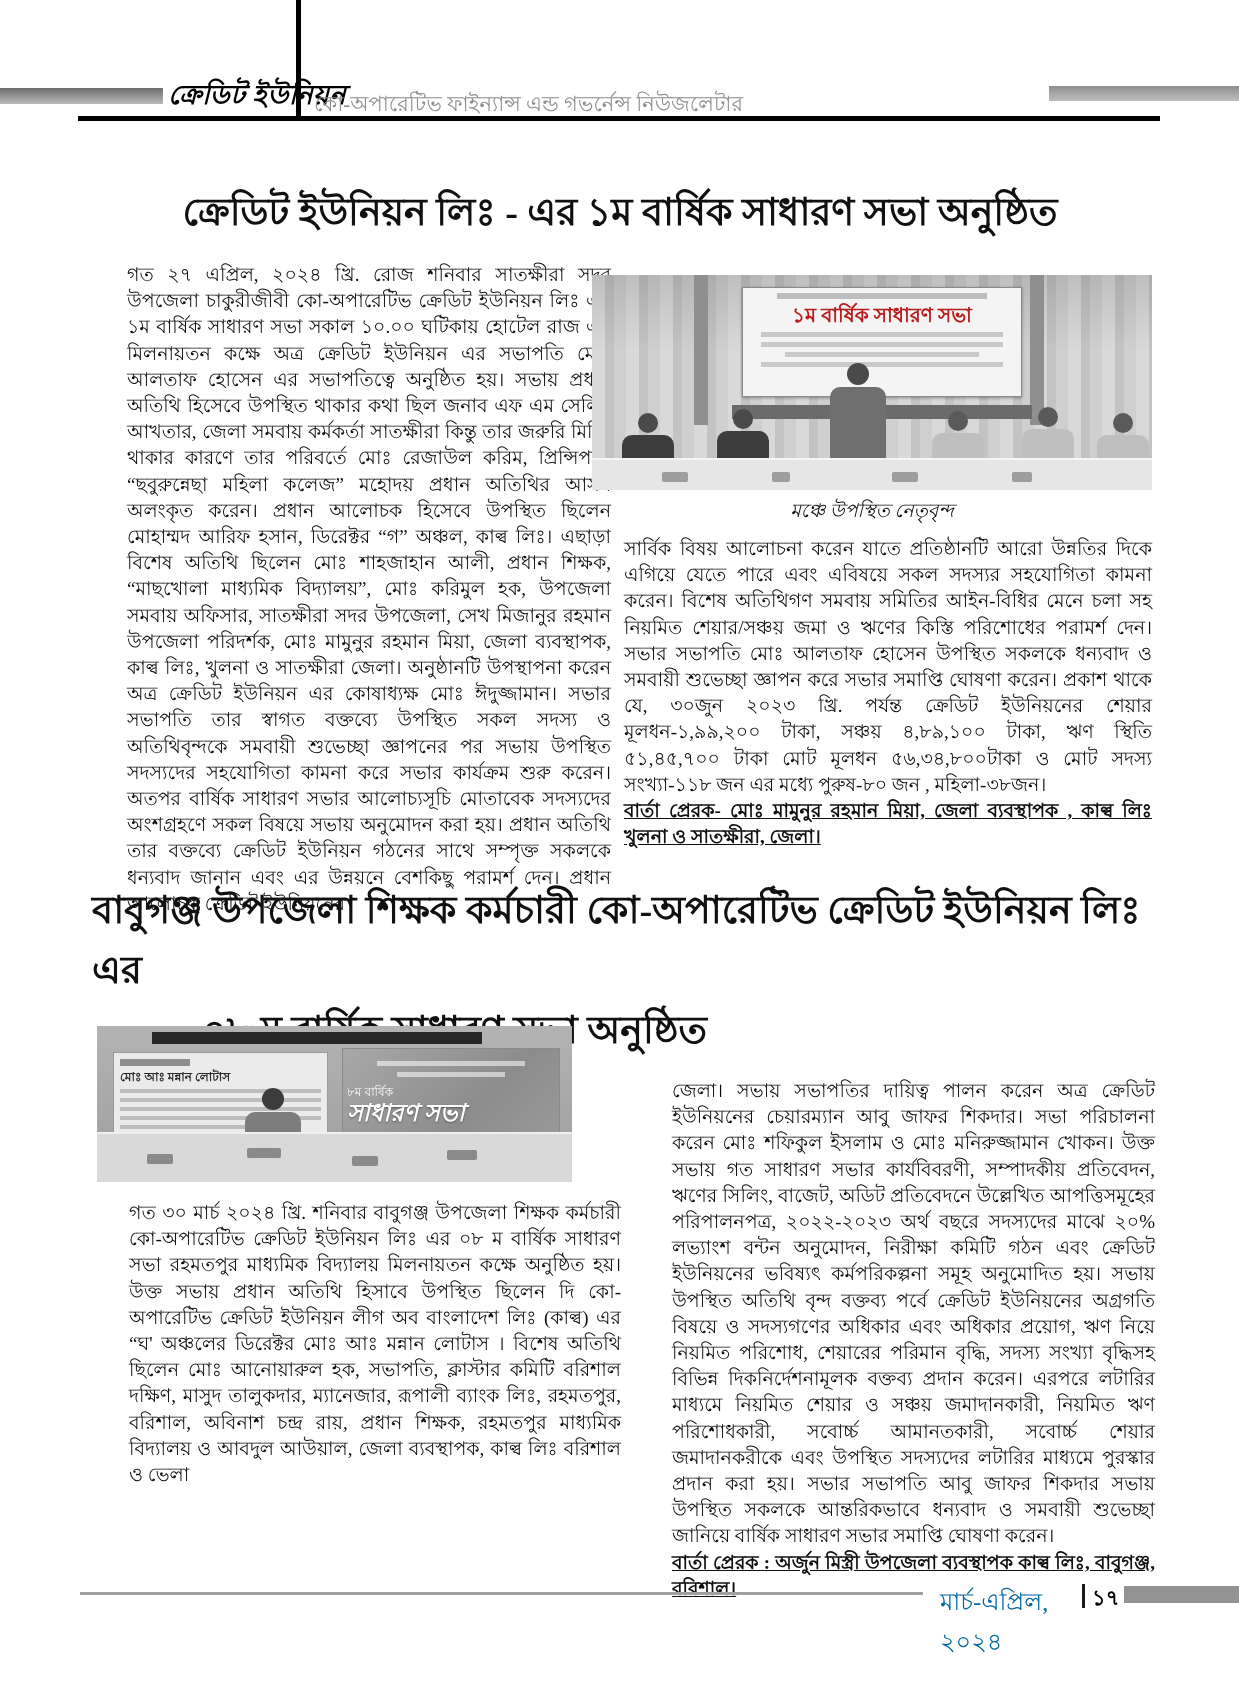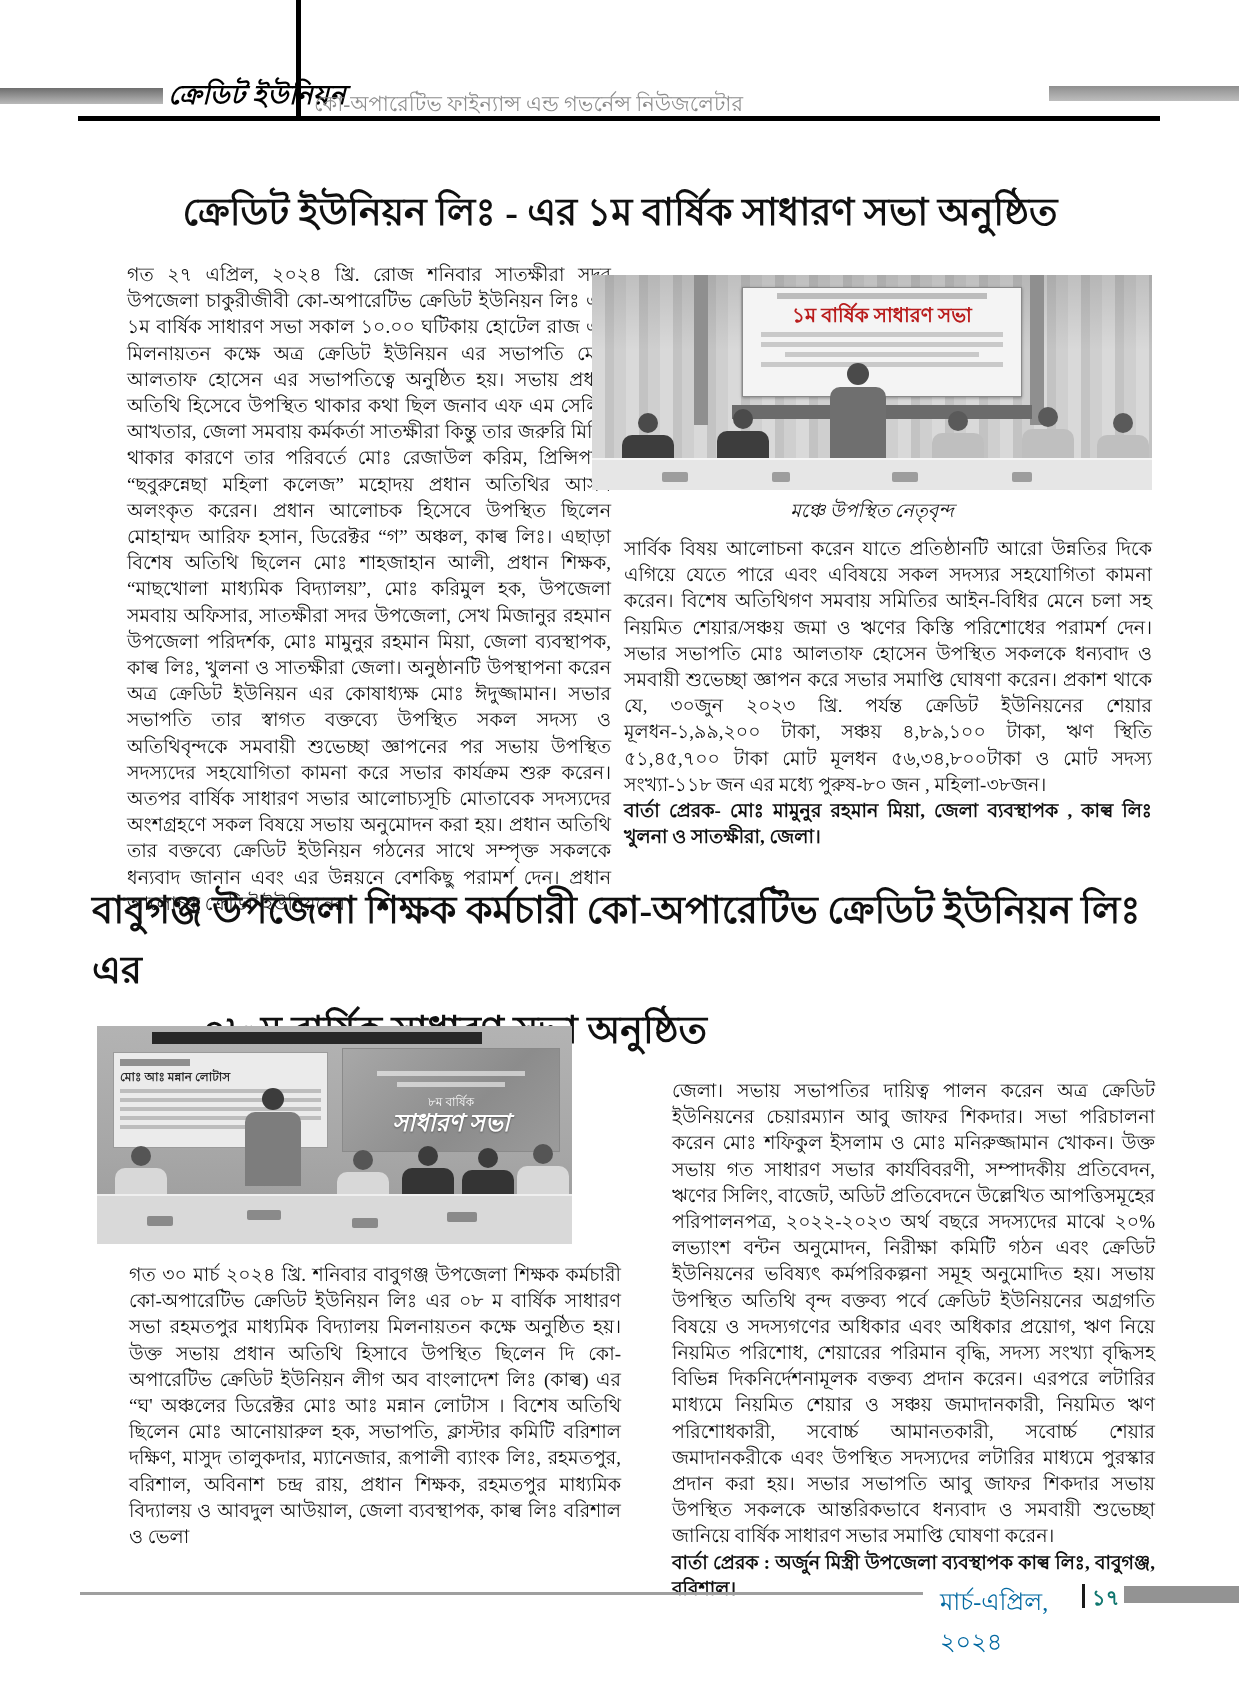--- a/index.html
+++ b/index.html
@@ -26,21 +26,21 @@
   .a2-title{position:absolute;top:880px;left:92px;width:1070px;
     font-weight:bold;font-size:38px;line-height:60px;}
   .a2-title .t2-line2{padding-left:110px;display:block;}
 
   
   .bodytext{font-size:19px;line-height:26.2px;text-align:justify;margin-left:32px;}
   .a1-left{position:absolute;top:262px;left:95px;width:484px;}
   .a1-right{position:absolute;top:275px;left:592px;width:560px;}
   .a2-left{position:absolute;top:1026px;left:97px;width:524px;}
   .a2-right{position:absolute;top:1078px;left:640px;width:515px;}
-  .sender{font-weight:bold;}
+  .sender{font-weight:bold;text-decoration:underline;}
   .caption{text-align:center;font-style:italic;font-size:19px;margin:6px 0 8px;}
 
   
   .photo1{position:relative;width:560px;height:215px;overflow:hidden;
     background:
       linear-gradient(180deg, rgba(0,0,0,.12), rgba(0,0,0,0) 35%),
       repeating-linear-gradient(90deg,#d9d9d9 0 13px,#c3c3c3 13px 22px,#cfcfcf 22px 34px);}
   .ph1-frame-l,.ph1-frame-r{position:absolute;top:0;width:14px;height:150px;background:#8f8f8f;}
   .ph1-frame-l{left:102px;} .ph1-frame-r{left:438px;}
   .banner1{position:absolute;left:150px;top:12px;width:280px;height:110px;
@@ -56,49 +56,49 @@
   .person .body{width:52px;height:34px;border-radius:10px 10px 0 0;background:#3d3d3d;margin-top:2px;}
   .person.light .head{background:#5a5a5a;}
   .person.light .body{background:#bfbfbf;}
   .person.standing .head{width:22px;height:22px;}
   .person.standing .body{width:56px;height:74px;background:#6f6f6f;}
   .table1{position:absolute;left:0;bottom:0;width:100%;height:30px;background:#e6e6e6;
     border-top:2px solid #f5f5f5;}
   .table-item{position:absolute;bottom:8px;width:26px;height:10px;background:#9d9d9d;border-radius:2px;}
 
   
-  .photo2{position:relative;width:475px;height:218px;overflow:hidden;
+  .photo2{position:relative;width:475px;height:156px;overflow:hidden;
     background:linear-gradient(180deg,#b3b3b3,#a6a6a6 60%,#9a9a9a);}
   .ph2-topbar{position:absolute;left:55px;top:6px;width:330px;height:12px;background:#262626;}
   .banner2L{position:absolute;left:16px;top:26px;width:215px;height:96px;background:#ebebeb;
     border:1px solid #9a9a9a;padding:6px;box-sizing:border-box;}
   .banner2L .tag{width:70px;height:7px;background:#8f8f8f;margin-bottom:4px;}
   .banner2L-name{font-size:12px;font-weight:bold;color:#2a2a2a;line-height:14px;}
   .banner2L .bline{height:4px;background:#bdbdbd;margin-top:5px;}
   .banner2R{position:absolute;left:245px;top:22px;width:218px;height:104px;
     background:linear-gradient(135deg,#a8a8a8,#8c8c8c 60%,#9b9b9b);
-    border:1px solid #8a8a8a;text-align:center;color:#f5f5f5;
-    padding:22px 4px;box-sizing:border-box;}
+    border:1px solid #8a8a8a;color:#f5f5f5;
+    padding:12px 4px;box-sizing:border-box;}
   .banner2R .bline{height:5px;background:rgba(255,255,255,.55);margin:0 30px 6px;}
   .banner2R-small{font-size:12px;line-height:14px;color:#fafafa;}
   .banner2R-title{font-size:24px;font-weight:bold;line-height:28px;color:#ffffff;
     text-shadow:0 1px 2px rgba(0,0,0,.4);font-style:italic;}
   .photo2 .person .head{background:#3c3c3c;}
   .photo2 .person .body{background:#343434;}
   .photo2 .person.white .body{background:#d8d8d8;}
   .photo2 .person.white .head{background:#555;}
   .table2{position:absolute;left:0;bottom:0;width:100%;height:48px;background:#d9d9d9;
     border-top:2px solid #efefef;}
   .table2 .table-item{background:#8a8a8a;}
 
   
   .footer-rule{position:absolute;left:80px;top:1592px;width:843px;height:3px;background:#9f9f9f;}
   .footer-date{position:absolute;left:940px;top:1583px;width:150px;font-size:24px;color:#0369a1;}
   .footer-bar-sep{position:absolute;left:1082px;top:1584px;width:3px;height:24px;background:#1a1a1a;}
-  .footer-page{position:absolute;left:1092px;top:1582px;font-size:21px;font-weight:bold;color:#0f766e;}
+  .footer-page{position:absolute;left:1092px;top:1582px;font-size:21px;font-weight:bold;color:#000000;}
   .footer-gray{position:absolute;left:1124px;top:1586px;width:115px;height:17px;background:#939393;}
 </style>
 </head>
 <body>
 
 <div class="page">
 
   <div class="masthead">
     <div class="gray-bar-left"></div>
     <div class="logo-text">ক্রেডিট ইউনিয়ন</div>

